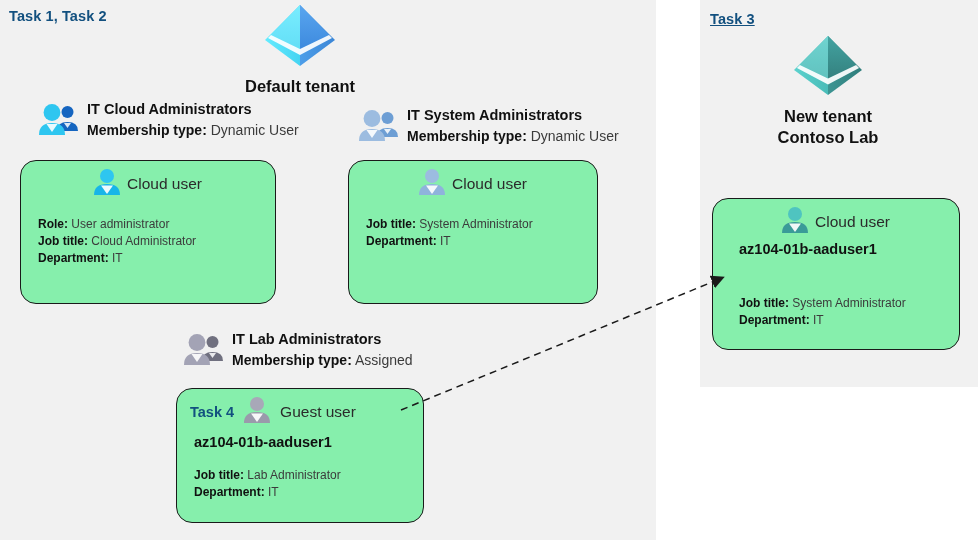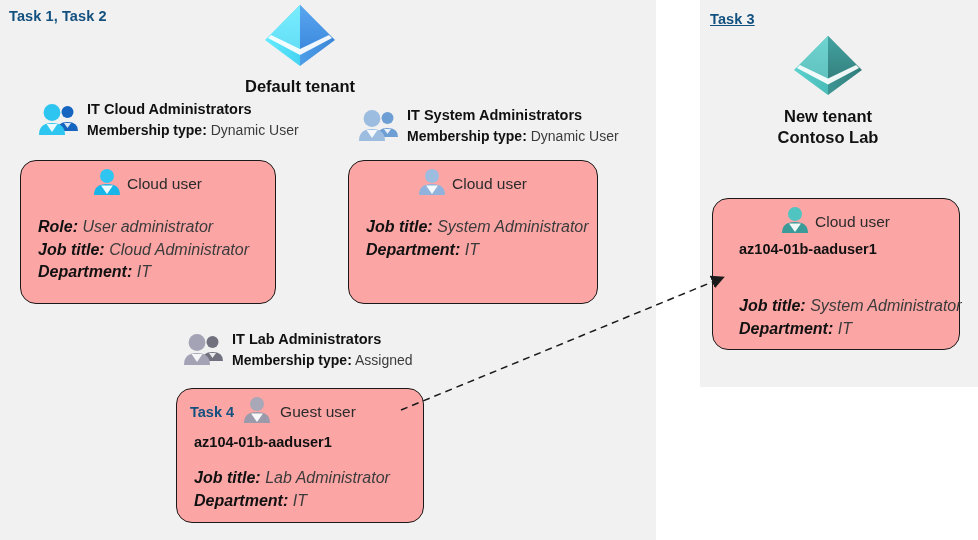--- a/index.html
+++ b/index.html
@@ -62,21 +62,21 @@
     white-space: nowrap;
     line-height: 1.5;
   }
   .group-membership b { color: #111111; font-weight: bold; }
 
   
   .card {
     position: absolute;
     border: 1.6px solid #1a1a1a;
     border-radius: 16px;
-    background: #fca5a5;
+    background: #86efac;
     box-sizing: border-box;
   }
   .card-head {
     display: flex;
     align-items: center;
     justify-content: center;
     gap: 7px;
     padding-top: 7px;
   }
   .card-head .task-inline {
@@ -91,24 +91,23 @@
   }
   .card-upn {
     font-weight: bold;
     font-size: 14.5px;
     color: #111111;
     white-space: nowrap;
     padding-left: 17px;
   }
   .card-props {
     padding-left: 17px;
-    font-size: 16px;
+    font-size: 12px;
     color: #3b3b3b;
     line-height: 1.42;
-    font-style: italic;
   }
   .card-props div { white-space: nowrap; }
   .card-props b { color: #111111; font-weight: bold; }
 
   .arrow-layer {
     position: absolute;
     left: 0; top: 0;
     width: 978px; height: 540px;
     pointer-events: none;
   }

